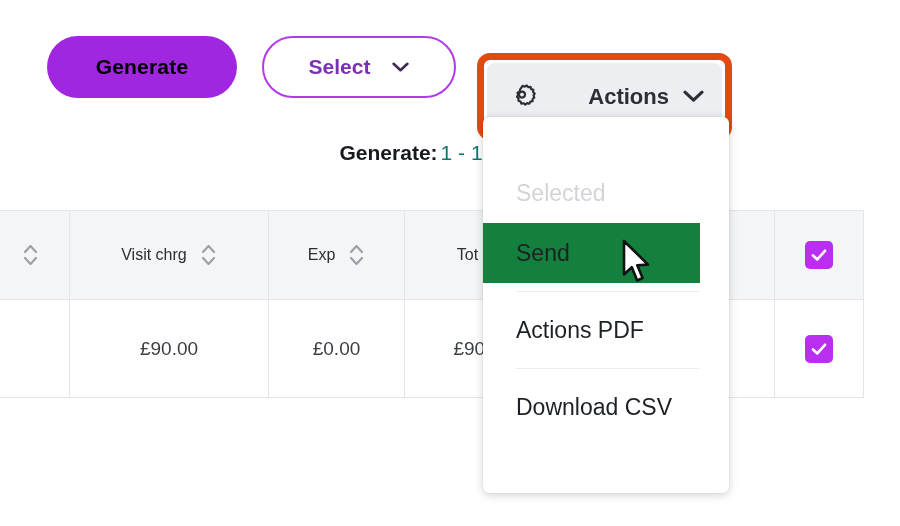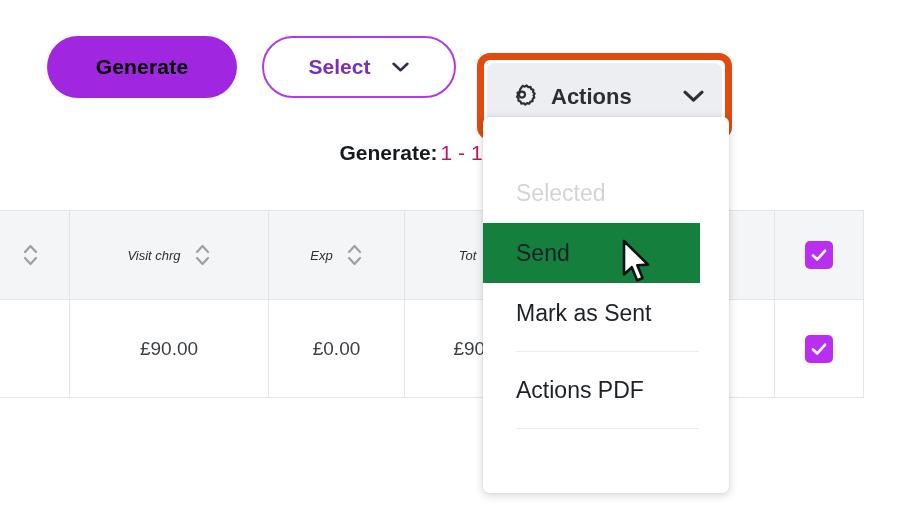--- a/index.html
+++ b/index.html
@@ -101,62 +101,61 @@
     font-weight: bold;
     cursor: pointer;
     display: flex;
     align-items: center;
     padding: 0 18px 0 20px;
     box-sizing: border-box;
     gap: 14px;
     z-index: 20;
   }
   .btn-actions .gear { width: 30px; height: 30px; flex: 0 0 auto; }
-  .btn-actions .label { flex: 1 1 auto; text-align: left; }
+  .btn-actions .label { flex: 1 1 auto; text-align: right; }
   .btn-actions .chev { flex: 0 0 auto; width: 21px; height: 13px; }
 
   
   .summary {
     position: absolute;
     top: 141px;
     left: 0;
     width: 900px;
     text-align: center;
     font-size: 21px;
     font-weight: bold;
     color: #16191d;
     white-space: nowrap;
   }
   .summary .sel-label { color: #16191d; }
-  .summary .sel-range { font-weight: normal; color: #be185d; margin-left: 3px; }
+  .summary .sel-range { font-weight: normal; color: #0f766e; margin-left: 3px; }
   .summary .showing { margin-left: 16px; }
 
   
   .table {
     position: absolute;
     left: -10px;
     top: 210px;
     width: 866px;
     border-collapse: collapse;
     border: 1px solid #e3e5e8;
     table-layout: fixed;
   }
   .table th, .table td {
     border: 1px solid #e3e5e8;
     padding: 0;
     margin: 0;
   }
   .table thead th {
     background: #f4f5f6;
     height: 88px;
-    font-size: 13px;
+    font-size: 16px;
     font-weight: normal;
     color: #2b2f33;
     vertical-align: middle;
-    font-style: italic;
   }
   .th-inner {
     display: flex;
     align-items: center;
     justify-content: center;
     gap: 13px;
   }
   .sort-icon { width: 17px; height: 28px; flex: 0 0 auto; }
 
   .table tbody td {
@@ -360,27 +359,27 @@
   </tbody>
 </table>
 
 <div class="dropdown">
   <div class="menu-item disabled">
     <span>Selected</span>
   </div>
   <div class="menu-item active">
     <span>Send</span>
   </div>
-  <div class="menu-item">
-    <span>Mark as Sent</span>
-  </div>
   <div class="menu-sep"></div>
   <div class="menu-item">
     <span>Actions PDF</span>
   </div>
   <div class="menu-sep"></div>
+  <div class="menu-item">
+    <span>Download CSV</span>
+  </div>
 </div>
 
 <div class="cursor">
   <svg viewBox="0 0 36 48" width="36" height="48" aria-hidden="true">
     <path d="M4 2 L4 35.5 L11.8 28.2 L17.2 41.5 L22.6 39.0 L17.3 26.2 L28.0 25.6 Z" fill="#ffffff" stroke="#0f1214" stroke-width="2.6" stroke-linejoin="round"></path>
   </svg>
 </div>
 
 </body></html>

